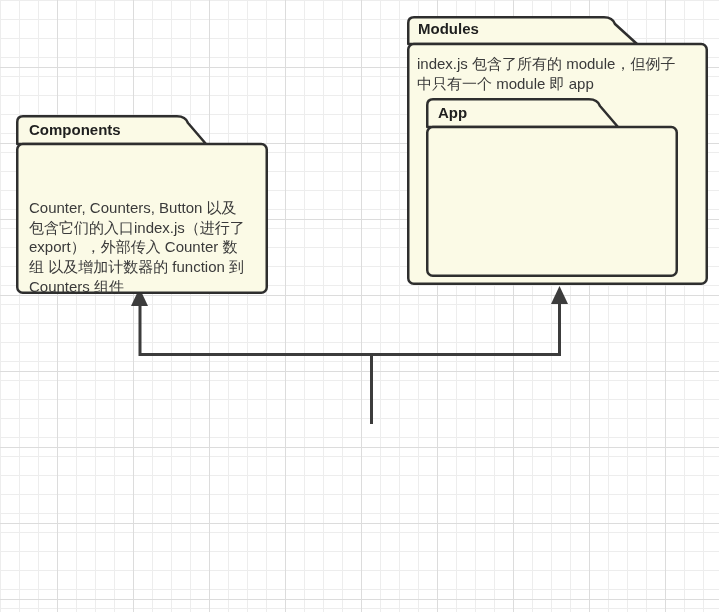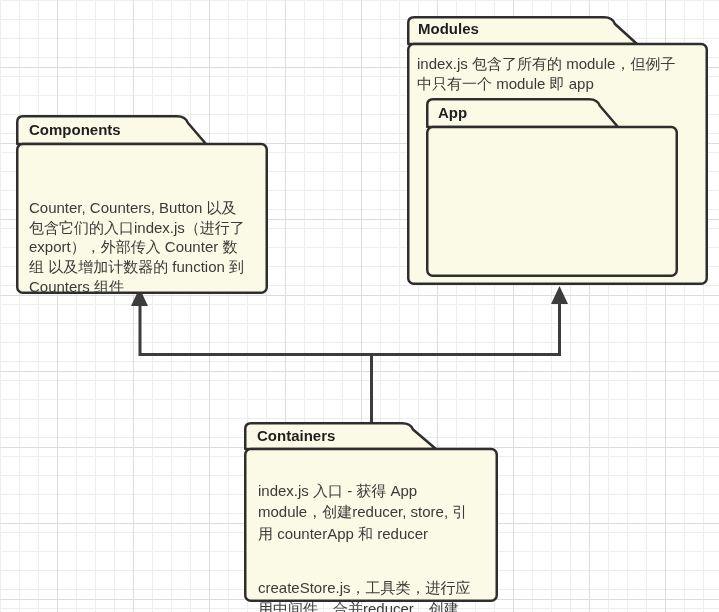--- a/index.html
+++ b/index.html
@@ -128,29 +128,14 @@
 
     <div class="pkg pkg-app">
       <svg class="pkg-shape" width="252" height="179" viewBox="0 0 252 179">
         <path d="M1.25 29 L1.25 7 Q1.25 1.25 7 1.25 L163 1.25 Q171.5 1.25 174 8 L192 29 Z"></path>
         <rect x="1.25" y="29" width="249.5" height="148.75" rx="5.5"></rect>
       </svg>
       <div class="pkg-title">App</div>
     </div>
   </div>
 
-  <div class="pkg pkg-containers">
-    <svg class="pkg-shape" width="254" height="180" viewBox="0 0 254 180">
-      <path d="M1.25 27 L1.25 7 Q1.25 1.25 7 1.25 L158 1.25 Q166.5 1.25 169 7.5 L192 27 Z"></path>
-      <rect x="1.25" y="27" width="251.5" height="151.75" rx="5.5"></rect>
-    </svg>
-    <div class="pkg-title">Containers</div>
-    <div class="pkg-body">
-      <p>index.js 入口 - 获得 App
-module，创建reducer, store, 引
-用 counterApp 和 reducer</p>
-      <p>createStore.js，工具类，进行应
-用中间件，合并reducer，创建
-store的工作</p>
-    </div>
-  </div>
 
 </div>
 
 </body></html>

